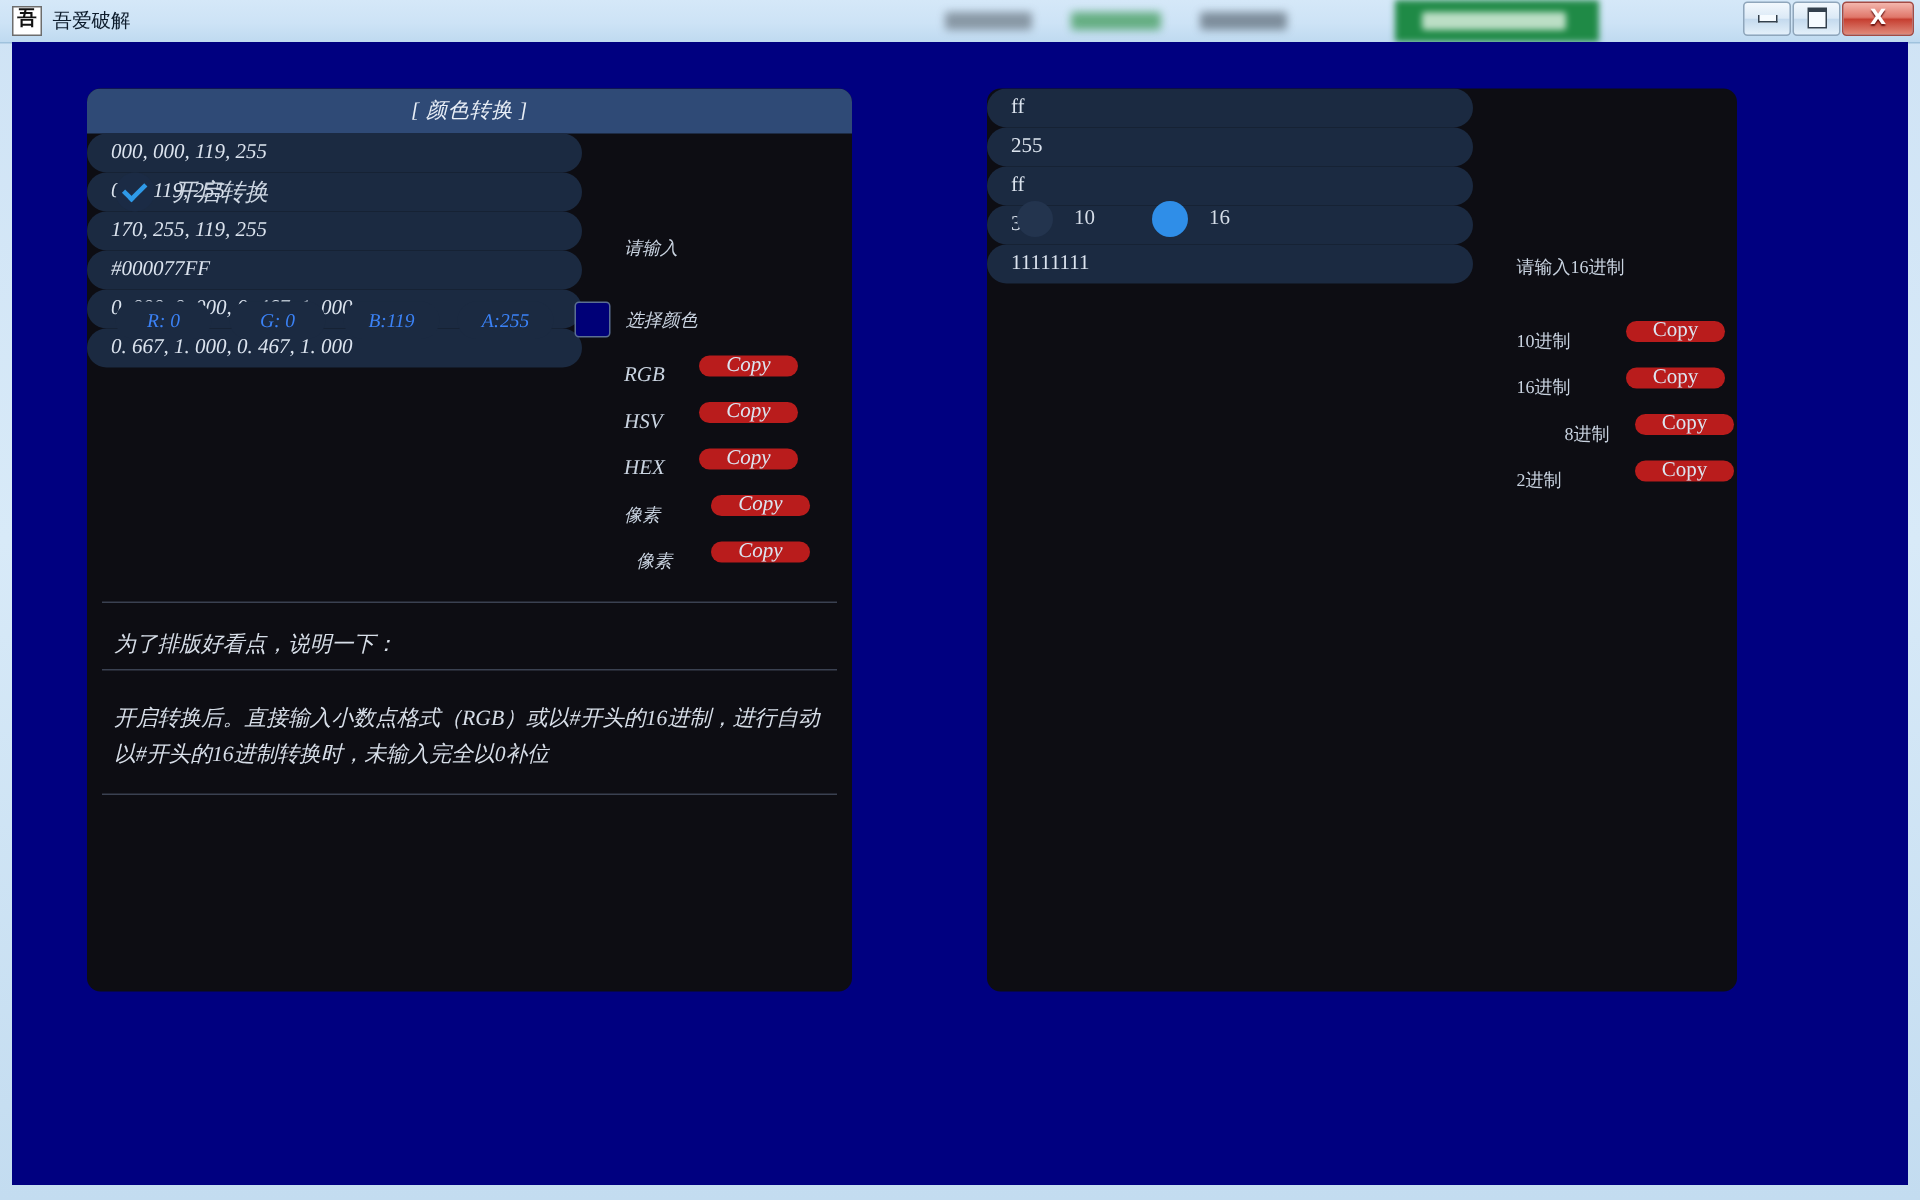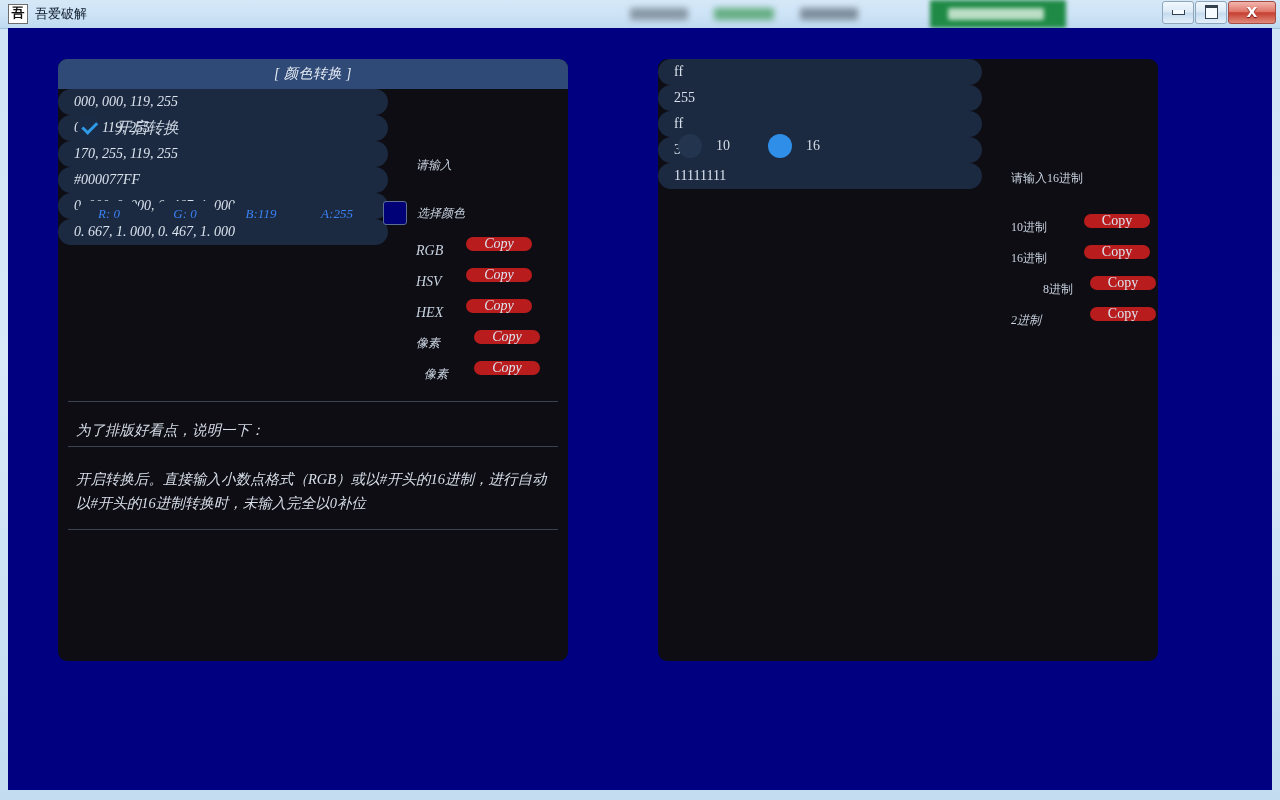--- a/index.html
+++ b/index.html
@@ -326,19 +326,19 @@
 
         <div class="field" style="left:20px; top:186px; width:324px;">ff</div>
         <div class="side-label cn" style="position:absolute; left:353px; top:191px;">16进制</div>
         <div class="copy-btn" style="position:absolute; left:426px; top:186px;">Copy</div>
 
         <div class="field" style="left:20px; top:217px; width:324px;">377</div>
         <div class="side-label cn" style="position:absolute; left:353px; top:222px;margin-left:32px;">8进制</div>
         <div class="copy-btn" style="position:absolute; left:432px; top:217px;">Copy</div>
 
         <div class="field" style="left:20px; top:248px; width:324px;">11111111</div>
-        <div class="side-label cn" style="position:absolute; left:353px; top:253px;font-style:italic;">2进制</div>
+        <div class="side-label cn" style="position:absolute; left:353px; top:253px;">2进制</div>
         <div class="copy-btn" style="position:absolute; left:432px; top:248px;">Copy</div>
       </div>
     </div>
 
   </div>
 </div>
 
 </body></html>

